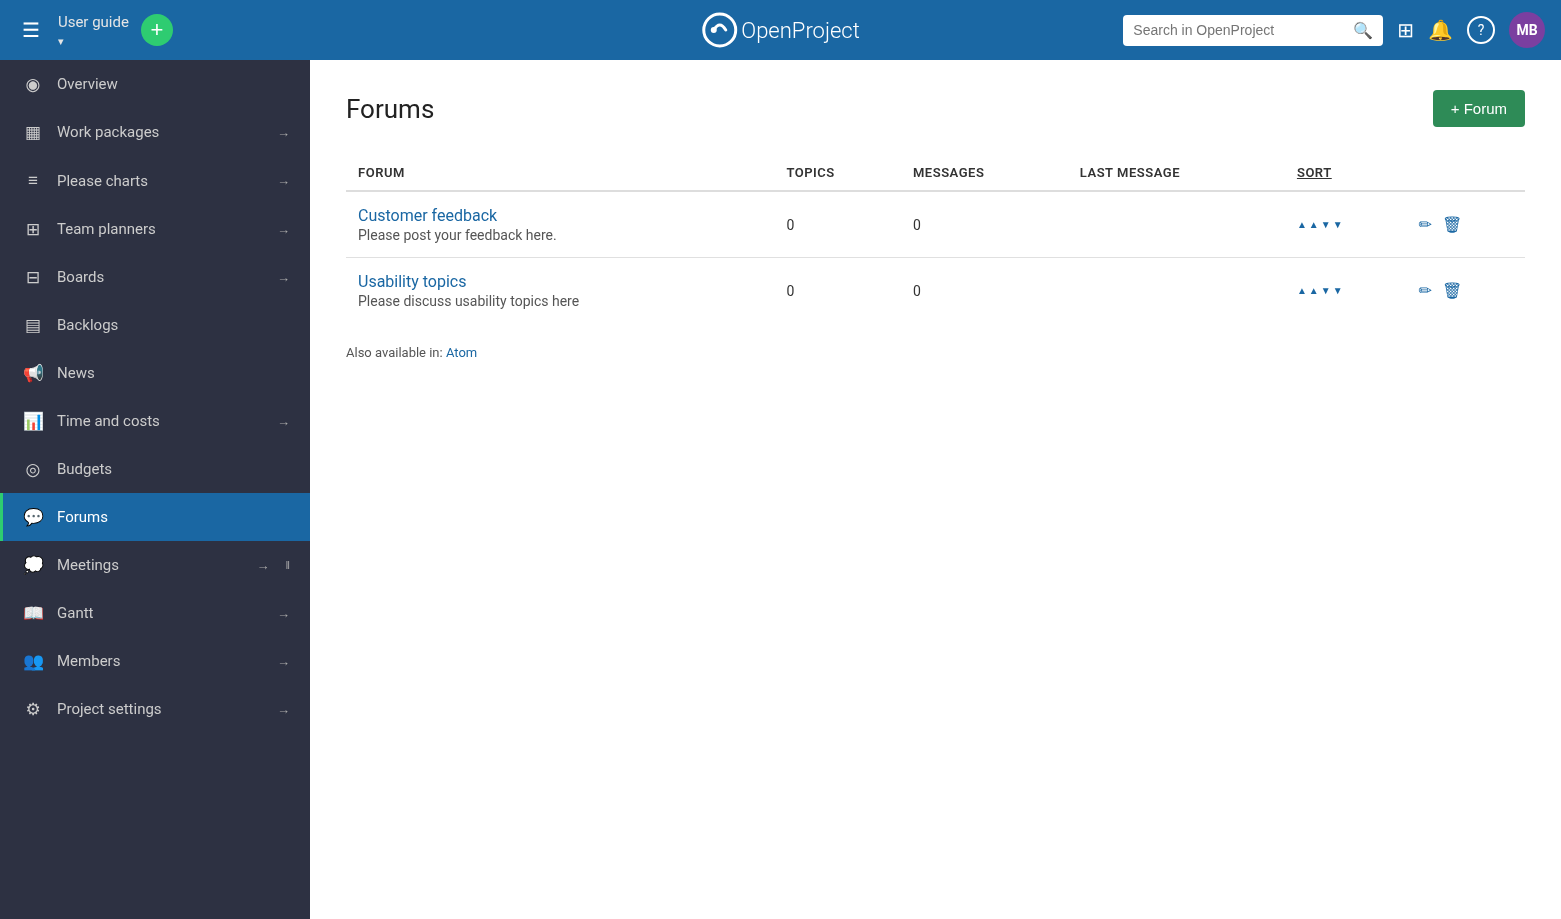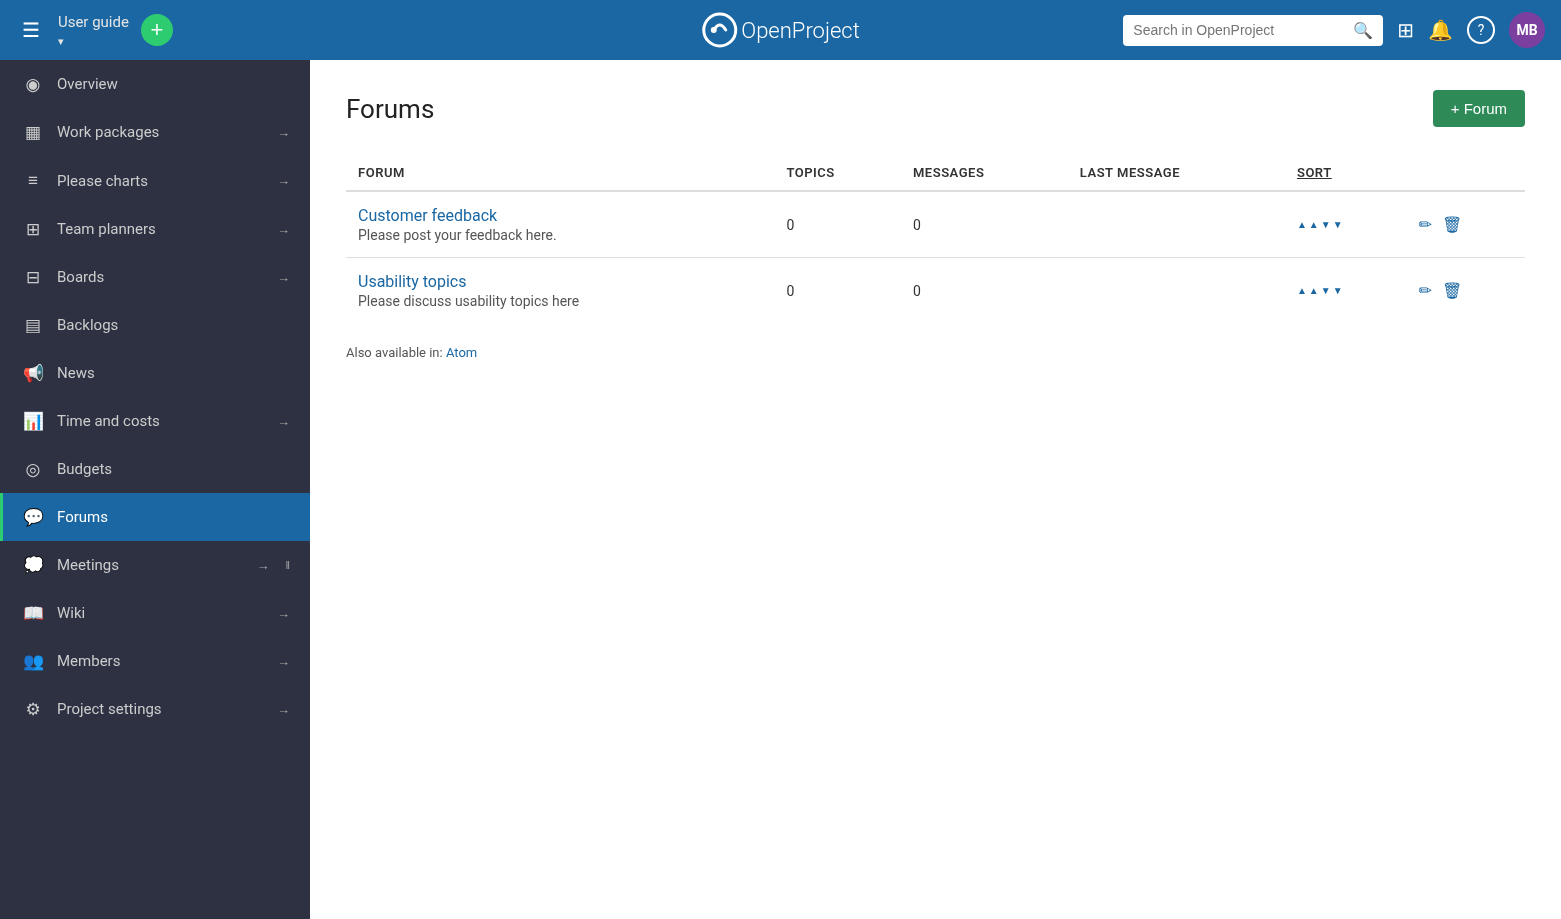--- a/index.html
+++ b/index.html
@@ -196,21 +196,21 @@
       <div class="sidebar-resize"></div>
     </div>
     <div class="sidebar-item">
       <span class="item-icon">💭</span>
       <span class="item-label">Meetings</span>
       <span class="arrow">→</span>
       <span style="font-size:11px; color:#aaa; margin-left:2px;">‖</span>
     </div>
     <div class="sidebar-item">
       <span class="item-icon">📖</span>
-      <span class="item-label">Wiki</span>
+      <span class="item-label">Gantt</span>
       <span class="arrow">→</span>
     </div>
     <div class="sidebar-item">
       <span class="item-icon">👥</span>
       <span class="item-label">Members</span>
       <span class="arrow">→</span>
     </div>
     <div class="sidebar-item">
       <span class="item-icon">⚙</span>
       <span class="item-label">Project settings</span>

